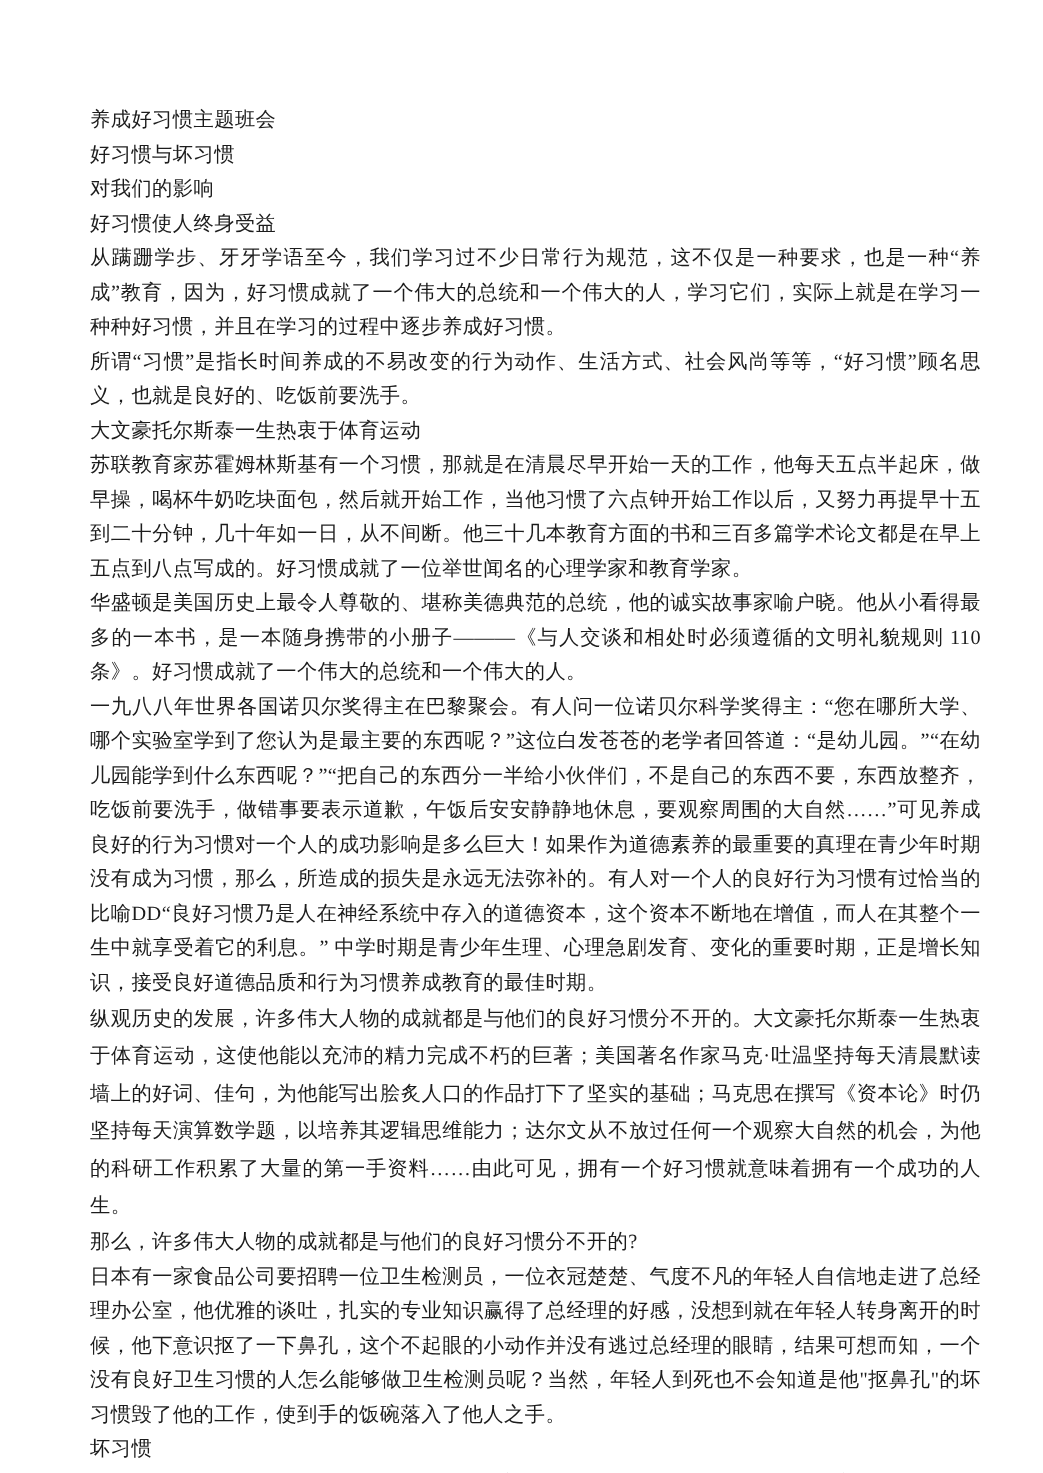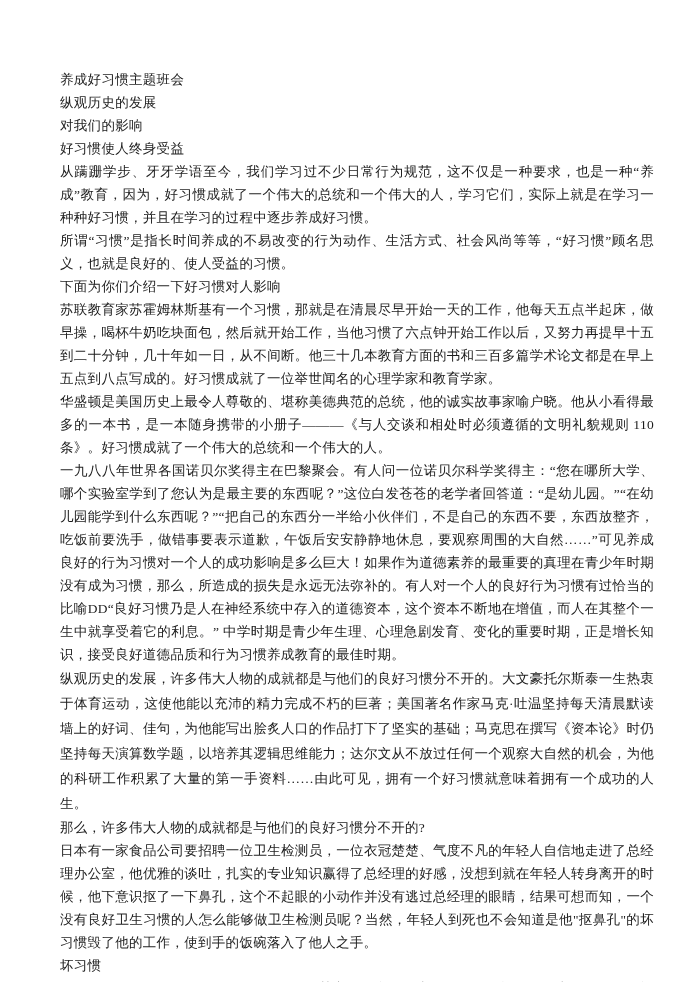--- a/index.html
+++ b/index.html
@@ -32,26 +32,26 @@
   .para.loose {
     line-height: 25px;
   }
 </style>
 </head>
 <body>
 
 <div class="page">
   <div>
       <p class="para">养成好习惯主题班会</p>
-      <p class="para">纵观历史的发展</p>
+      <p class="para">好习惯与坏习惯</p>
       <p class="para">对我们的影响</p>
       <p class="para">好习惯使人终身受益</p>
       <p class="para">从蹒跚学步、牙牙学语至今，我们学习过不少日常行为规范，这不仅是一种要求，也是一种“养成”教育，因为，好习惯成就了一个伟大的总统和一个伟大的人，学习它们，实际上就是在学习一种种好习惯，并且在学习的过程中逐步养成好习惯。</p>
-      <p class="para">所谓“习惯”是指长时间养成的不易改变的行为动作、生活方式、社会风尚等等，“好习惯”顾名思义，也就是良好的、使人受益的习惯。</p>
-      <p class="para">下面为你们介绍一下好习惯对人影响</p>
+      <p class="para">所谓“习惯”是指长时间养成的不易改变的行为动作、生活方式、社会风尚等等，“好习惯”顾名思义，也就是良好的、吃饭前要洗手。</p>
+      <p class="para">大文豪托尔斯泰一生热衷于体育运动</p>
       <p class="para">苏联教育家苏霍姆林斯基有一个习惯，那就是在清晨尽早开始一天的工作，他每天五点半起床，做早操，喝杯牛奶吃块面包，然后就开始工作，当他习惯了六点钟开始工作以后，又努力再提早十五到二十分钟，几十年如一日，从不间断。他三十几本教育方面的书和三百多篇学术论文都是在早上五点到八点写成的。好习惯成就了一位举世闻名的心理学家和教育学家。</p>
       <p class="para">华盛顿是美国历史上最令人尊敬的、堪称美德典范的总统，他的诚实故事家喻户晓。他从小看得最多的一本书，是一本随身携带的小册子———《与人交谈和相处时必须遵循的文明礼貌规则 110 条》。好习惯成就了一个伟大的总统和一个伟大的人。</p>
       <p class="para">一九八八年世界各国诺贝尔奖得主在巴黎聚会。有人问一位诺贝尔科学奖得主：“您在哪所大学、哪个实验室学到了您认为是最主要的东西呢？”这位白发苍苍的老学者回答道：“是幼儿园。”“在幼儿园能学到什么东西呢？”“把自己的东西分一半给小伙伴们，不是自己的东西不要，东西放整齐，吃饭前要洗手，做错事要表示道歉，午饭后安安静静地休息，要观察周围的大自然……”可见养成良好的行为习惯对一个人的成功影响是多么巨大！如果作为道德素养的最重要的真理在青少年时期没有成为习惯，那么，所造成的损失是永远无法弥补的。有人对一个人的良好行为习惯有过恰当的比喻DD“良好习惯乃是人在神经系统中存入的道德资本，这个资本不断地在增值，而人在其整个一生中就享受着它的利息。” 中学时期是青少年生理、心理急剧发育、变化的重要时期，正是增长知识，接受良好道德品质和行为习惯养成教育的最佳时期。</p>
       <p class="para loose">纵观历史的发展，许多伟大人物的成就都是与他们的良好习惯分不开的。大文豪托尔斯泰一生热衷于体育运动，这使他能以充沛的精力完成不朽的巨著；美国著名作家马克·吐温坚持每天清晨默读墙上的好词、佳句，为他能写出脍炙人口的作品打下了坚实的基础；马克思在撰写《资本论》时仍坚持每天演算数学题，以培养其逻辑思维能力；达尔文从不放过任何一个观察大自然的机会，为他的科研工作积累了大量的第一手资料……由此可见，拥有一个好习惯就意味着拥有一个成功的人生。</p>
       <p class="para">那么，许多伟大人物的成就都是与他们的良好习惯分不开的?</p>
       <p class="para">日本有一家食品公司要招聘一位卫生检测员，一位衣冠楚楚、气度不凡的年轻人自信地走进了总经理办公室，他优雅的谈吐，扎实的专业知识赢得了总经理的好感，没想到就在年轻人转身离开的时候，他下意识抠了一下鼻孔，这个不起眼的小动作并没有逃过总经理的眼睛，结果可想而知，一个没有良好卫生习惯的人怎么能够做卫生检测员呢？当然，年轻人到死也不会知道是他"抠鼻孔"的坏习惯毁了他的工作，使到手的饭碗落入了他人之手。</p>
       <p class="para">坏习惯</p>
       <p class="para">2003 年 1 月 18 日下午 1 时 46 分，在武汉某高校研究生考点外，一考生被几个保安人员拦下，被告知超过了规定入场时间（1 时 45 分），眼睁睁地失去了考试资格。该考生说，为了专心备考，他辞掉了网络公司的工作，牺牲了很多东西，到头来却因为这个缘故被拒之门外。在上海，也有考研生因为进不了考场而痛哭流涕，其中一位不断向老师苦苦哀求：“我为今年考研已经准备了 3 年，我很有信心考上，老师给我一次机会吧。”类似的情形其他地方也存在。泪水，值得同情；规则，应该遵守。 须知，“守时”，既是一种行为规范，也是一种必不可少的品格修养。某高校的几位学者，有一次到国外参加会议期间，按照约定，拟与某一外国组织成员开个座谈会。不料，我们的这几位学者不知什么缘故</p>
     </div>
 </div>

